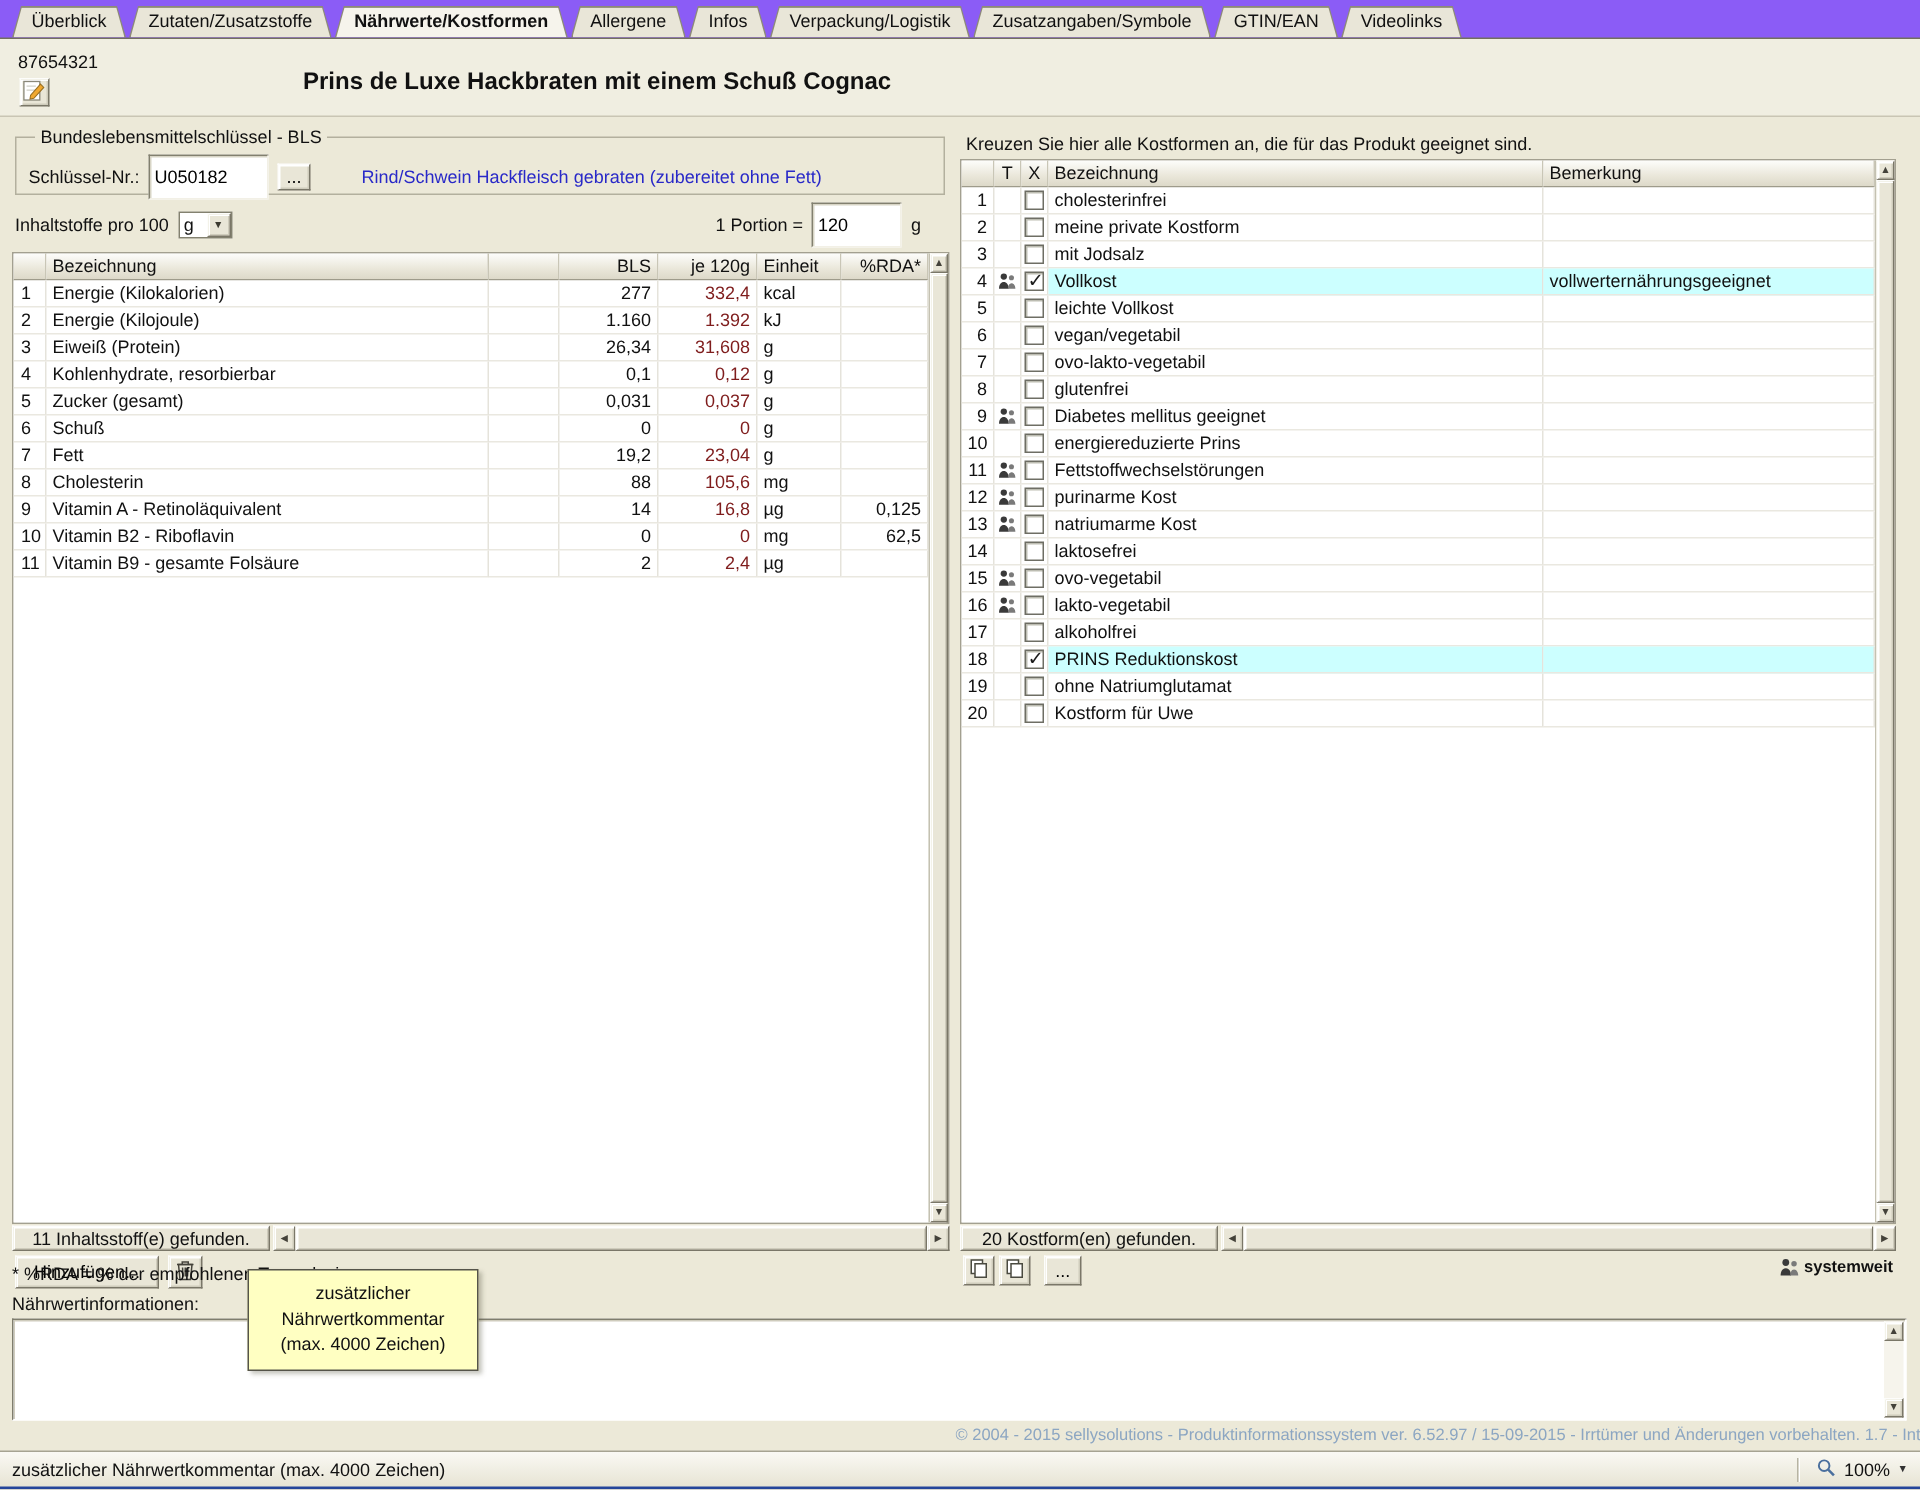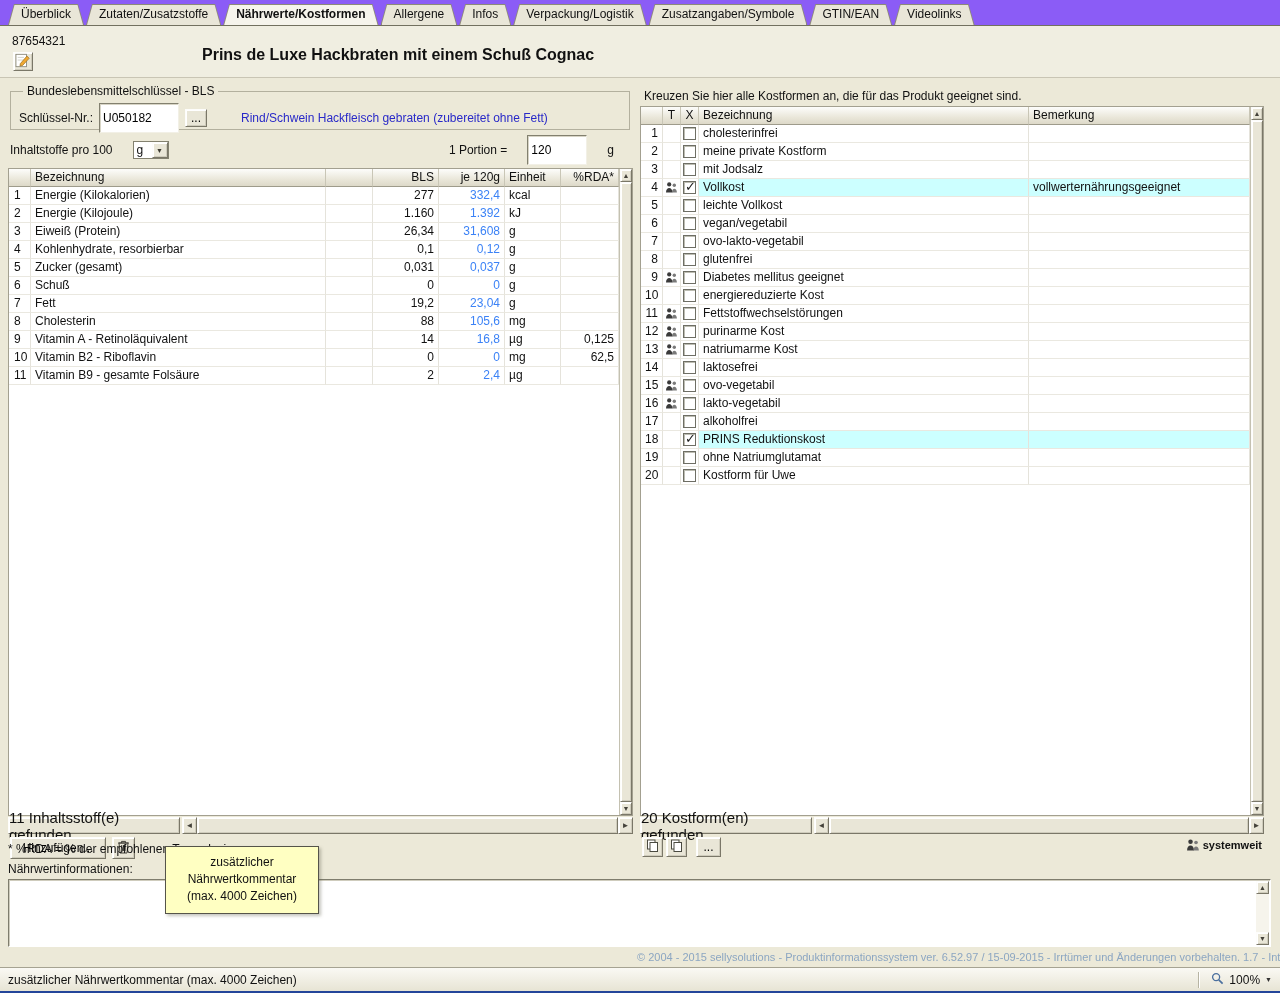--- a/index.html
+++ b/index.html
@@ -28,35 +28,35 @@
 input.txt{height:18px;padding:14px 3px;font:12px "Liberation Sans",sans-serif;outline:none;}
 
 
 fieldset.bls{position:absolute;left:10px;top:84px;width:620px;height:46px;border:1px solid #B3B09E;padding:3px 8px 6px;}
 fieldset.bls legend{padding:0 4px;margin-left:4px;font-size:12px;}
 .blsrow{display:flex;align-items:center;gap:6px;margin-top:2px;}
 .blskey{width:80px;}
 .mini{width:22px;height:18px;}
 .blslink{color:#2929C8;margin-left:28px;cursor:pointer;white-space:nowrap;}
 .portionrow{position:absolute;left:10px;top:140px;width:620px;height:20px;display:flex;align-items:center;justify-content:space-between;padding-right:16px;}
-.pgroup{display:flex;align-items:center;gap:20px;}
+.pgroup{display:flex;align-items:center;gap:6px;}
 .combo{display:inline-flex;height:18px;background:#fff;border:1px solid #83816f;cursor:pointer;}
 .combo .cval{width:18px;padding:1px 3px;line-height:15px;}
 .combo .cbtn{width:16px;display:flex;align-items:center;justify-content:center;font-size:7px;color:#3c3a30;}
 .pinput{width:60px;}
 
 
 .tablebox{position:absolute;background:#fff;border:1px solid #A3A090;display:flex;}
 .tmain{display:flex;flex-direction:column;flex:1;overflow:hidden;}
 .thead{display:flex;height:18px;flex:0 0 18px;}
 .hc{background:linear-gradient(#FDFDFB,#EAE7DA 60%,#DDD9C9);border-right:1px solid #C9C6B6;border-bottom:1px solid #9E9B8B;padding:1px 4px;white-space:nowrap;overflow:hidden;line-height:15px;}
 .tbody{flex:1;background:#fff;overflow:hidden;}
 .trow{display:flex;height:18px;cursor:default;}
 .tc{border-right:1px solid #E5E3DB;border-bottom:1px solid #EAE8E0;padding:1px 4px;white-space:nowrap;overflow:hidden;line-height:15px;}
-.gray{color:#3b82f6;}
+.gray{color:#7f1d1d;}
 .hl{background:#CCFFFF;}
 .nt .w-nr{width:22px;flex:0 0 22px;padding-left:5px;}
 .nt .w-name{width:295px;flex:0 0 295px;}
 .nt .w-sp{width:47px;flex:0 0 47px;}
 .nt .w-bls{width:66px;flex:0 0 66px;text-align:right;}
 .nt .w-por{width:66px;flex:0 0 66px;text-align:right;}
 .nt .w-unit{width:56px;flex:0 0 56px;}
 .nt .w-rda{flex:1;text-align:right;}
 .kt .w-nr{width:22px;flex:0 0 22px;text-align:right;padding-right:4px;}
 .kt .w-t{width:18px;flex:0 0 18px;padding:1px 2px;text-align:center;}
@@ -68,21 +68,21 @@
 .cb.checked::after{content:"✓";position:absolute;left:1px;top:-3px;font-size:13px;font-weight:bold;color:#1a1a1a;}
 
 
 .vsb{width:13px;flex:0 0 13px;display:flex;flex-direction:column;background:#F4F2EA;border-left:1px solid #C4C1B1;}
 .sbtn{flex:0 0 13px;height:13px;display:flex;align-items:center;justify-content:center;font-size:7px;color:#44423a;cursor:pointer;}
 .vthumb{flex:1;cursor:pointer;}
 .hsb{display:flex;height:17px;background:#F4F2EA;}
 .hsb .sbtn{flex:0 0 15px;height:17px;font-size:8px;}
 .hthumb{flex:1;cursor:pointer;}
 .bstrip{position:absolute;display:flex;height:17px;}
-.found{width:172px;flex:0 0 172px;margin-right:2px;display:flex;align-items:center;justify-content:center;font-size:15px;}
+.found{width:172px;flex:0 0 172px;margin-right:2px;display:flex;align-items:center;justify-content:center;font-size:12px;}
 .bstrip .hsb{flex:1;}
 
 
 .addbtn{position:absolute;left:10px;top:837px;width:96px;height:22px;}
 .trashbtn{position:absolute;left:112px;top:837px;width:23px;height:22px;}
 .rdanote{position:absolute;left:8px;top:842px;width:606px;text-align:left;}
 .copybtn1{position:absolute;left:642px;top:837px;width:21px;height:20px;}
 .copybtn2{position:absolute;left:666px;top:837px;width:21px;height:20px;}
 .dotsbtn{position:absolute;left:696px;top:837px;width:25px;height:20px;}
 .systemweit{position:absolute;right:18px;top:838px;display:flex;align-items:center;gap:4px;font-weight:bold;font-size:11px;}
@@ -422,21 +422,21 @@
   </div>
           <div class="trow">
     <div class="tc w-nr">10</div>
     <div class="tc w-t"><span class="people" style="visibility: hidden;"><svg width="13" height="13" viewBox="0 0 13 13">
                   <circle cx="4.2" cy="3.4" r="2.1" fill="#3a3a3a"></circle>
                   <path d="M1 11.5 C1 8.6 2.4 7 4.2 7 C6 7 7.4 8.6 7.4 11.5 Z" fill="#3a3a3a"></path>
                   <circle cx="9.3" cy="4.2" r="1.7" fill="#7a7a7a"></circle>
                   <path d="M6.9 11.5 C6.9 9.2 8 7.8 9.3 7.8 C10.7 7.8 11.9 9.2 11.9 11.5 Z" fill="#7a7a7a"></path>
                 </svg></span></div>
     <div class="tc w-x"><span class="cb"></span></div>
-    <div class="tc w-name name">energiereduzierte Kost</div>
+    <div class="tc w-name name">energiereduzierte Prins</div>
     <div class="tc w-rem remark"></div>
   </div>
           <div class="trow">
     <div class="tc w-nr">11</div>
     <div class="tc w-t"><span class="people"><svg width="13" height="13" viewBox="0 0 13 13">
                   <circle cx="4.2" cy="3.4" r="2.1" fill="#3a3a3a"></circle>
                   <path d="M1 11.5 C1 8.6 2.4 7 4.2 7 C6 7 7.4 8.6 7.4 11.5 Z" fill="#3a3a3a"></path>
                   <circle cx="9.3" cy="4.2" r="1.7" fill="#7a7a7a"></circle>
                   <path d="M6.9 11.5 C6.9 9.2 8 7.8 9.3 7.8 C10.7 7.8 11.9 9.2 11.9 11.5 Z" fill="#7a7a7a"></path>
                 </svg></span></div>

